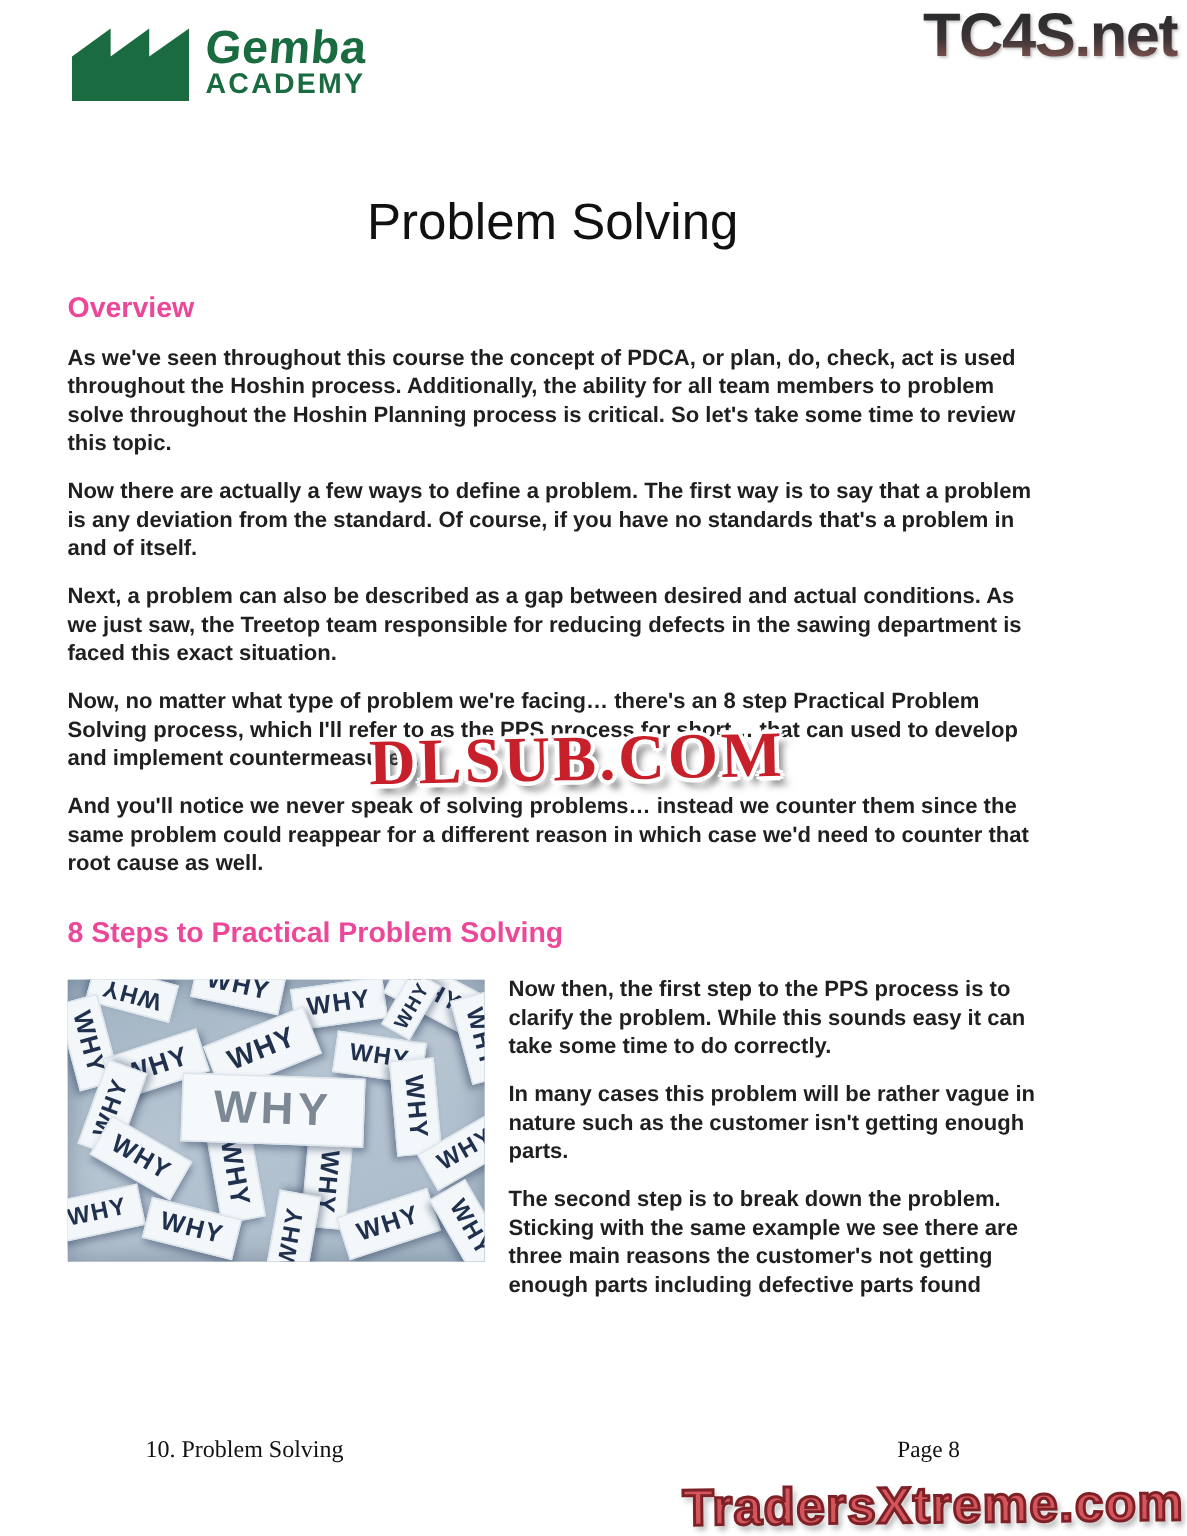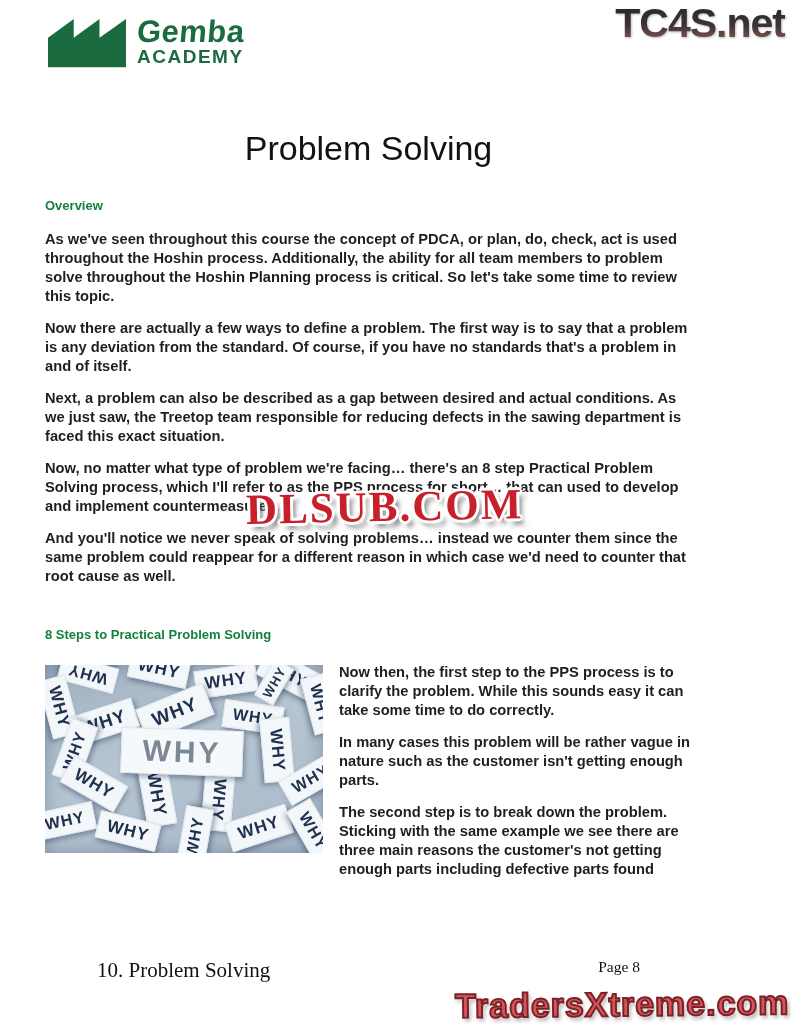--- a/index.html
+++ b/index.html
@@ -50,24 +50,24 @@
     z-index:6;
   }
 
   
   .content { position:absolute; top:0; left:0; width:791px; padding:0 99px 0 45px; }
   .doc-title {
     padding-top:128px; text-align:center;
     font-size:34px; font-weight:400; color:#111; letter-spacing:0px; line-height:40px;
   }
   h2.green-heading {
-    font-size:13px; font-weight:bold; color:#15803d; line-height:22px;
+    font-size:19px; font-weight:bold; color:#ec4899; line-height:22px;
   }
   .h-overview { margin-top:27px; }
-  .h-steps { margin-top:38px; }
+  .h-steps { margin-top:26px; }
   p.body-p {
     font-size:14.7px; line-height:19px; color:#1f1f1f; margin:13px 0;font-weight:bold;
   }
   .first-after-h { margin-top:6px; }
 
   
   .steps-flow { margin-top:17px; }
   .steps-flow p.body-p:first-of-type { margin-top:0; }
 
   .why-image {
@@ -80,21 +80,21 @@
     position:absolute; display:flex; align-items:center; justify-content:center;
     background:#f3f7fa; border:1px solid #dde5ec;
     box-shadow:2px 3px 5px rgba(25,45,75,0.38);
     color:#20314e; font-weight:bold; letter-spacing:1px; white-space:nowrap;
   }
   .tile-center { color:#7d8895; background:#f6f9fb; letter-spacing:3px; z-index:2; }
 
   
   .footer-left {
     position:absolute; left:97px; top:958px;
-    font-family:"Liberation Serif", serif; font-size:21px; color:#111;text-align:center;
+    font-family:"Liberation Serif", serif; font-size:16px; color:#111;text-align:center;
   }
   .footer-right {
     position:absolute; right:151px; top:958px;
     font-family:"Liberation Serif", serif; font-size:15.5px; color:#111;
   }
 </style>
 </head>
 <body>
 
 <div class="page">

